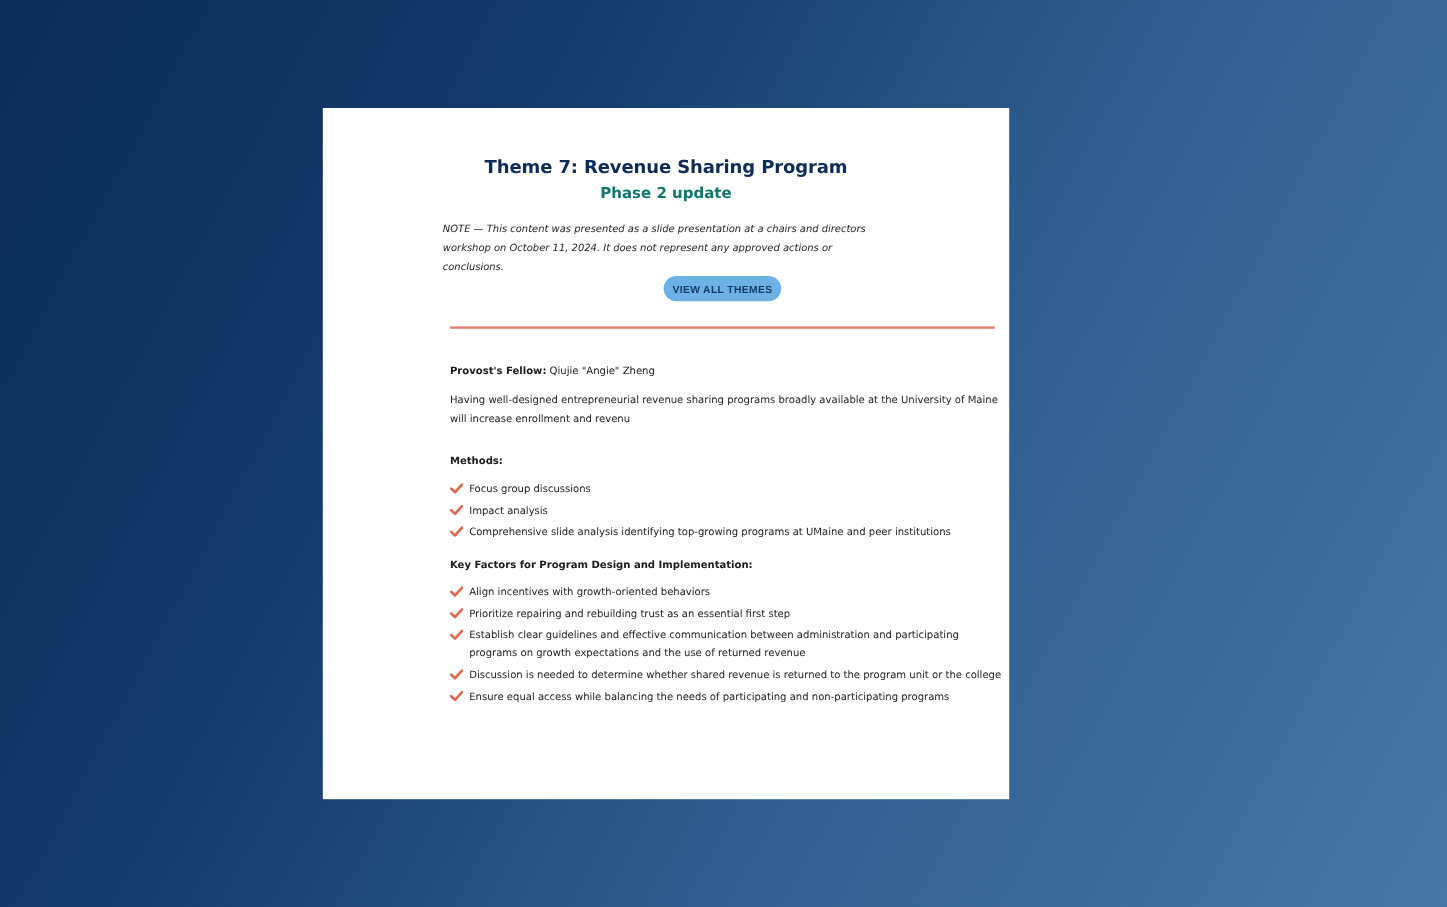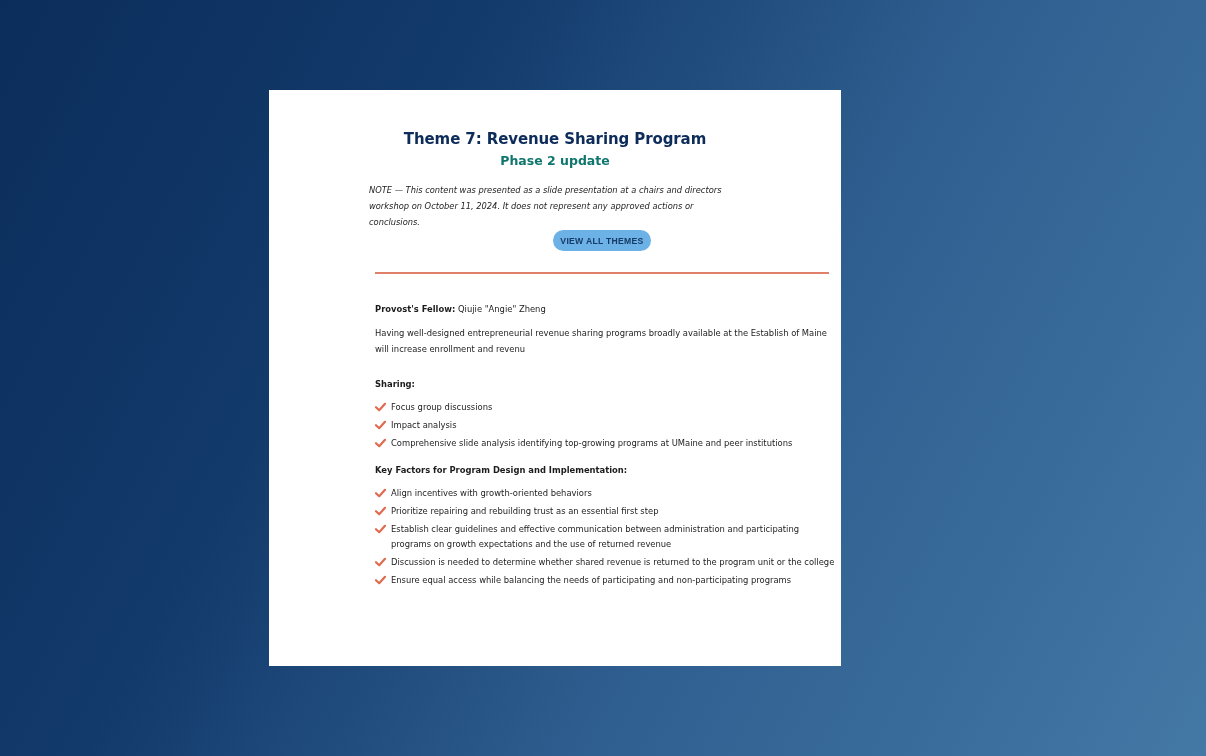--- a/index.html
+++ b/index.html
@@ -88,24 +88,24 @@
     <div>workshop on October 11, 2024. It does not represent any approved actions or conclusions.</div>
   </div>
   <a class="btn">VIEW ALL THEMES</a>
   <div class="divider"></div>
 
   <div class="content">
     <div class="row">
       <span class="bold">Provost's Fellow:</span><span> Qiujie "Angie" Zheng</span>
     </div>
 
-    <div class="para">Having well-designed entrepreneurial revenue sharing programs broadly available at the Establish of Maine will increase enrollment and revenu</div>
+    <div class="para">Having well-designed entrepreneurial revenue sharing programs broadly available at the University of Maine will increase enrollment and revenu</div>
 
     <div class="gap"></div>
-    <div class="section-h" style="margin-top:6px">Sharing:</div>
+    <div class="section-h" style="margin-top:6px">Methods:</div>
     <ul>
       <li>
         <svg class="chk" viewBox="0 0 11 10">
             <path d="M1 5.2 L4.2 8.2 L10 1.8" fill="none" stroke="#e06a4e" stroke-width="2.2" stroke-linecap="round" stroke-linejoin="round"></path>
           </svg>
         <span>Focus group discussions</span>
       </li>
       <li>
         <svg class="chk" viewBox="0 0 11 10">
             <path d="M1 5.2 L4.2 8.2 L10 1.8" fill="none" stroke="#e06a4e" stroke-width="2.2" stroke-linecap="round" stroke-linejoin="round"></path>

